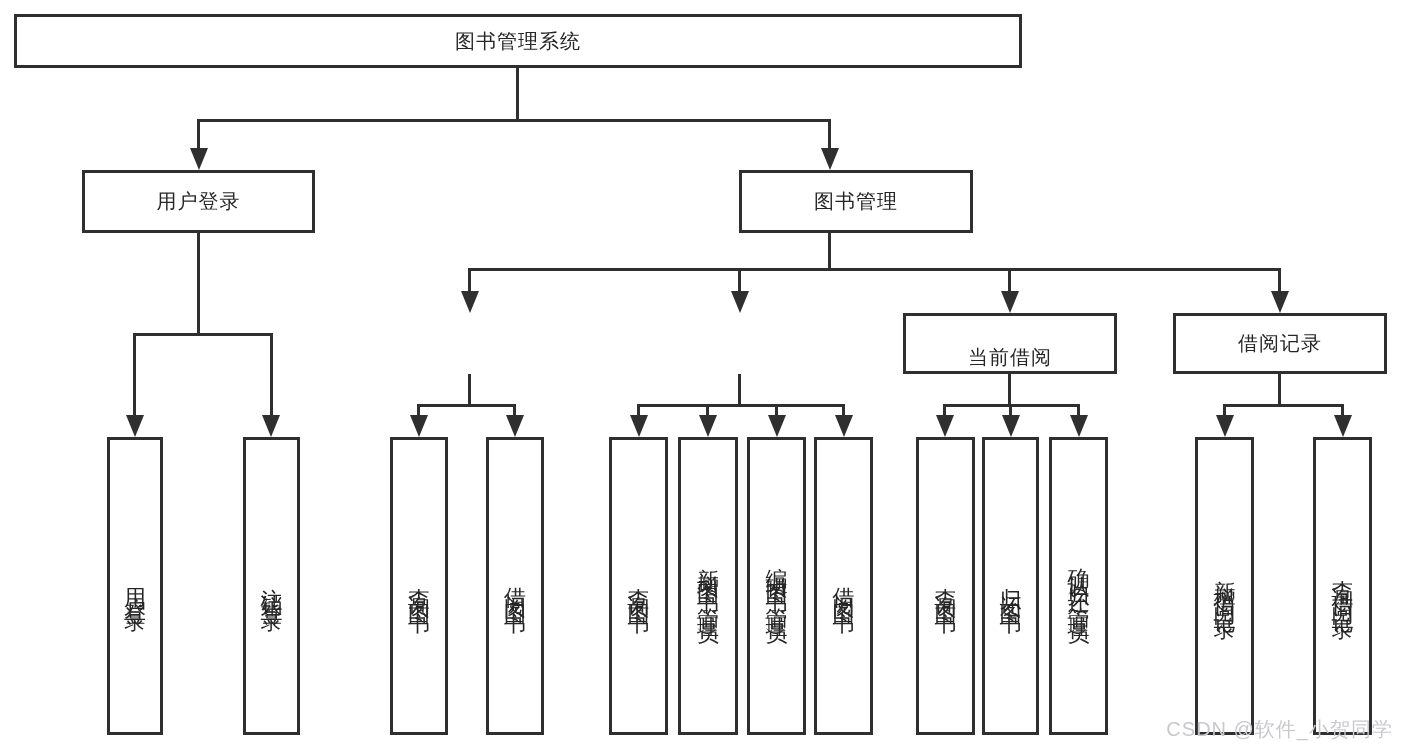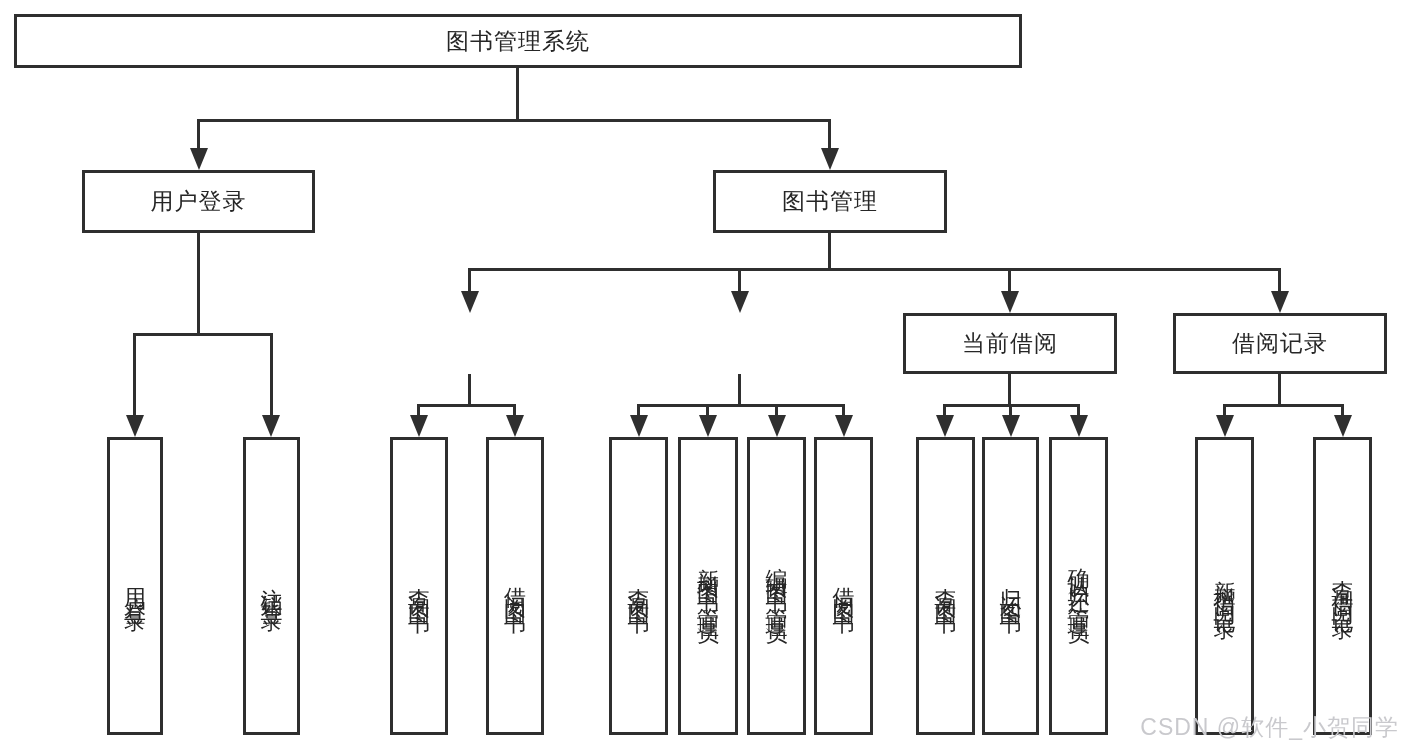--- a/index.html
+++ b/index.html
@@ -21,21 +21,21 @@
   }
   .box{
     position:absolute;
     box-sizing:border-box;
     border:3px solid var(--line);
     background:var(--box-bg);
     color:var(--text);
     display:flex;
     align-items:center;
     justify-content:center;
-    font-size:23px;
+    font-size:20px;
     letter-spacing:1px;
     text-align:center;
   }
   .vbox{
     writing-mode:vertical-rl;
     text-orientation:mixed;
     font-size:22px;
     letter-spacing:8px;
     line-height:1;
     padding:6px 0;
@@ -48,22 +48,22 @@
   .hline{height:3px;}
   .arrow{
     position:absolute;
     width:0;height:0;
     border-left:9px solid transparent;
     border-right:9px solid transparent;
     border-top:22px solid var(--line);
   }
   .watermark{
     position:absolute;
-    right:6px;bottom:4px;
-    font-size:23px;
+    right:12px;bottom:4px;
+    font-size:20px;
     letter-spacing:1px;
     color:var(--wm);
     white-space:nowrap;
   }
 </style>
 </head>
 <body>
 
 <div class="canvas">
 
@@ -74,21 +74,21 @@
   <div class="vline" style="left:516px;top:66px;height:56px;"></div>
   <div class="hline" style="left:197px;top:119px;width:634px;"></div>
   <div class="vline" style="left:197px;top:119px;height:31px;"></div>
   <div class="arrow" style="left:190px;top:148px;"></div>
   <div class="vline" style="left:828px;top:119px;height:31px;"></div>
   <div class="arrow" style="left:821px;top:148px;"></div>
 
   <div class="box" style="left:82px;top:170px;width:233px;height:63px;">
     <span>用户登录</span>
   </div>
-  <div class="box" style="left:713px;top:170px;width:234px;height:63px;">
+  <div class="box" style="left:739px;top:170px;width:234px;height:63px;">
     <span>图书管理</span>
   </div>
 
   <div class="vline" style="left:197px;top:233px;height:103px;"></div>
   <div class="hline" style="left:133px;top:333px;width:140px;"></div>
   <div class="vline" style="left:133px;top:333px;height:84px;"></div>
   <div class="arrow" style="left:126px;top:415px;"></div>
   <div class="vline" style="left:270px;top:333px;height:84px;"></div>
   <div class="arrow" style="left:262px;top:415px;"></div>
 
@@ -96,21 +96,21 @@
   <div class="hline" style="left:468px;top:268px;width:813px;"></div>
   <div class="vline" style="left:468px;top:268px;height:25px;"></div>
   <div class="arrow" style="left:461px;top:291px;"></div>
   <div class="vline" style="left:738px;top:268px;height:25px;"></div>
   <div class="arrow" style="left:731px;top:291px;"></div>
   <div class="vline" style="left:1008px;top:268px;height:25px;"></div>
   <div class="arrow" style="left:1001px;top:291px;"></div>
   <div class="vline" style="left:1278px;top:268px;height:25px;"></div>
   <div class="arrow" style="left:1271px;top:291px;"></div>
 
-  <div class="box" style="left:903px;top:313px;width:214px;height:61px;">
+  <div class="box" style="left:903px;top:313px;width:214px;height:61px;align-items:flex-end;">
     <span>当前借阅</span>
   </div>
   <div class="box" style="left:1173px;top:313px;width:214px;height:61px;">
     <span>借阅记录</span>
   </div>
 
   <div class="vline" style="left:468px;top:374px;height:33px;"></div>
   <div class="hline" style="left:417px;top:404px;width:99px;"></div>
   <div class="vline" style="left:417px;top:404px;height:13px;"></div>
   <div class="arrow" style="left:410px;top:415px;"></div>

